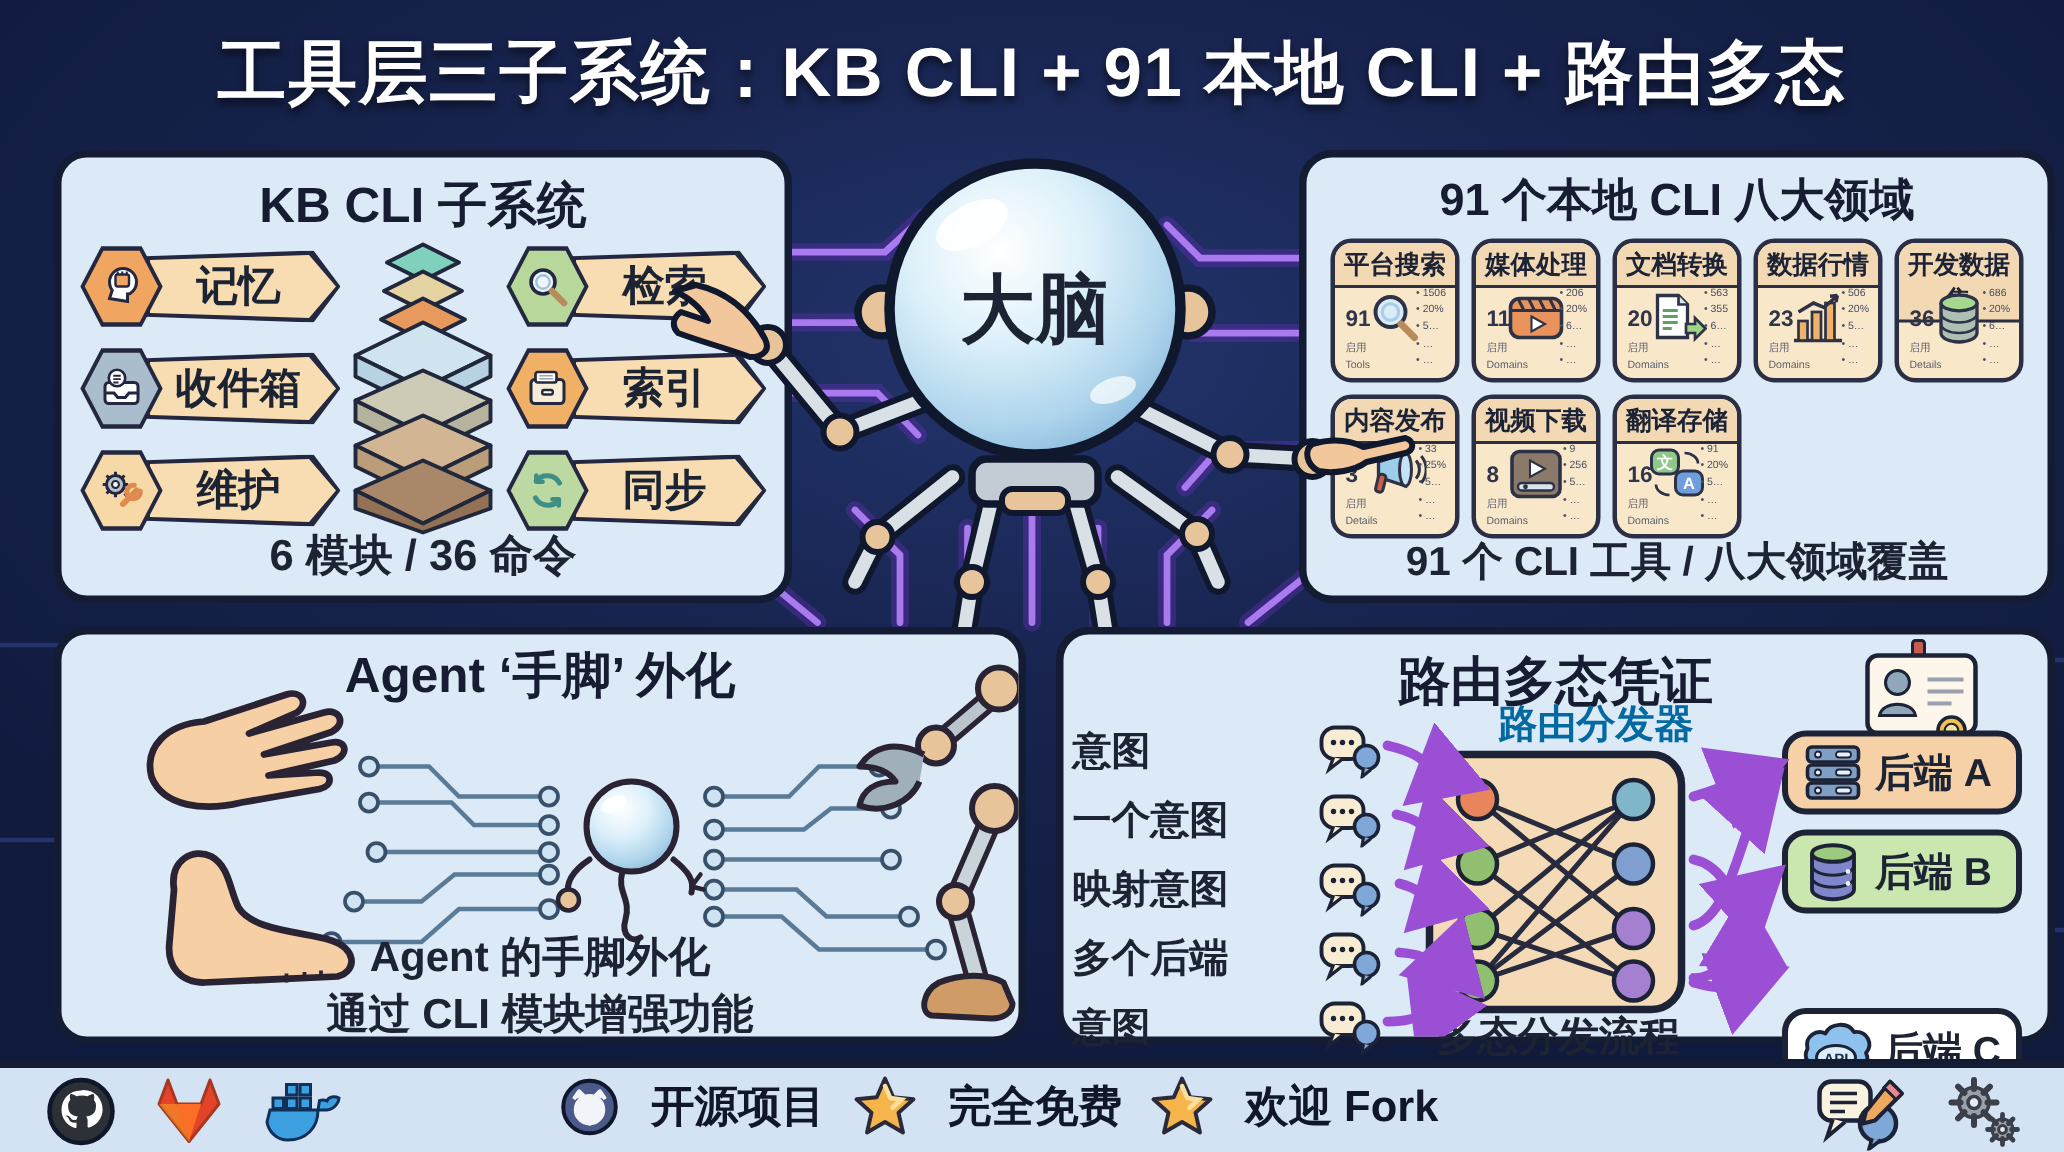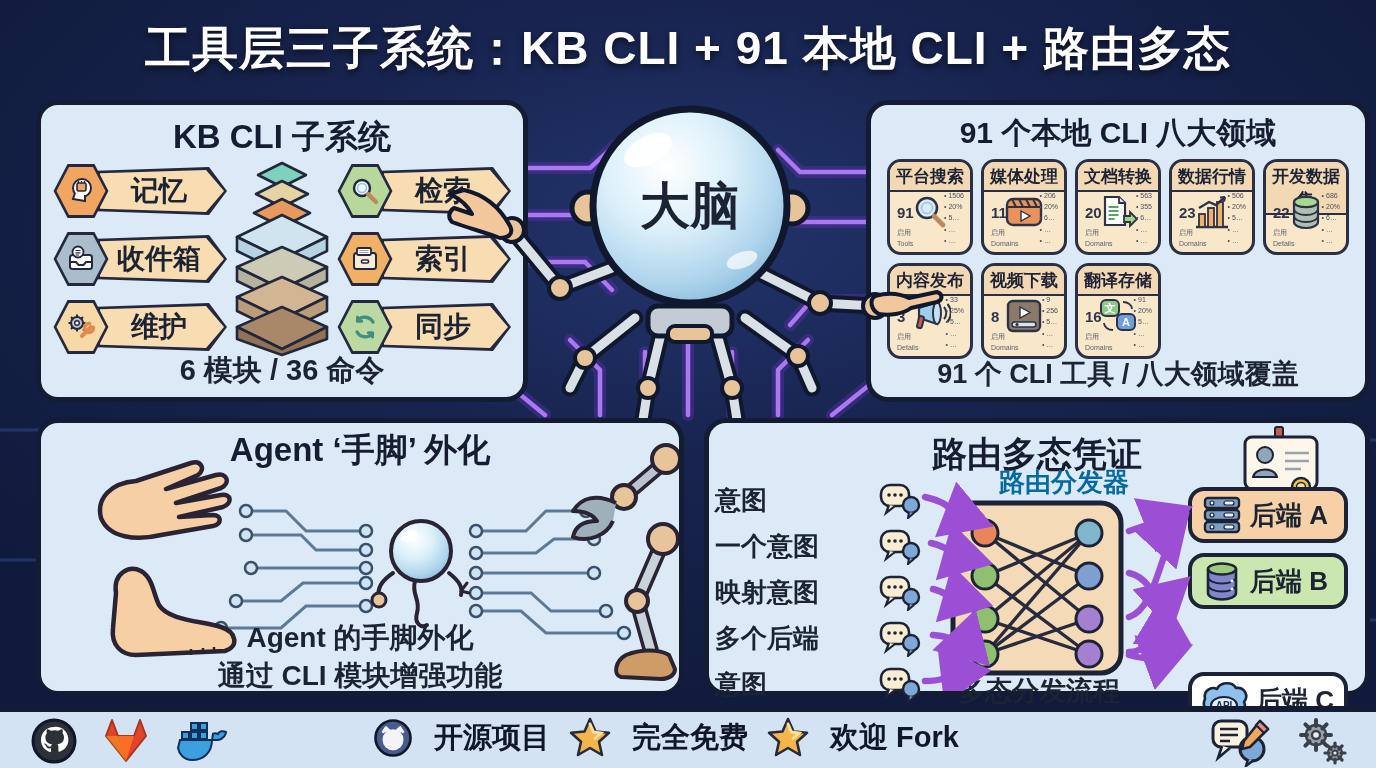--- a/index.html
+++ b/index.html
@@ -373,21 +373,21 @@
 
       <div class="card">
         <div class="card-title">开发数据集</div>
         <div class="card-icon">
             <svg width="40" height="38" viewBox="0 0 40 38">
               <path d="M8 9 v20 c0 3.3 5.4 6 12 6 s12-2.7 12-6 V9" fill="#aebfb3" stroke="#2d3246" stroke-width="2.2"></path>
               <ellipse cx="20" cy="9" rx="12" ry="5.2" fill="#a4d98f" stroke="#2d3246" stroke-width="2.2"></ellipse>
               <path d="M8 16 c0 3.3 5.4 6 12 6 s12-2.7 12-6 M8 23 c0 3.3 5.4 6 12 6 s12-2.7 12-6" fill="none" stroke="#2d3246" stroke-width="1.8"></path>
             </svg>
           </div>
-        <div class="card-count">22</div>
+        <div class="card-count">36</div>
         <div class="card-sub">启用
 Details</div>
         <div class="card-bullets">• 686
 • 20%
 • 6…
 • …
 • …</div>
       </div>
 
       <div class="card">

